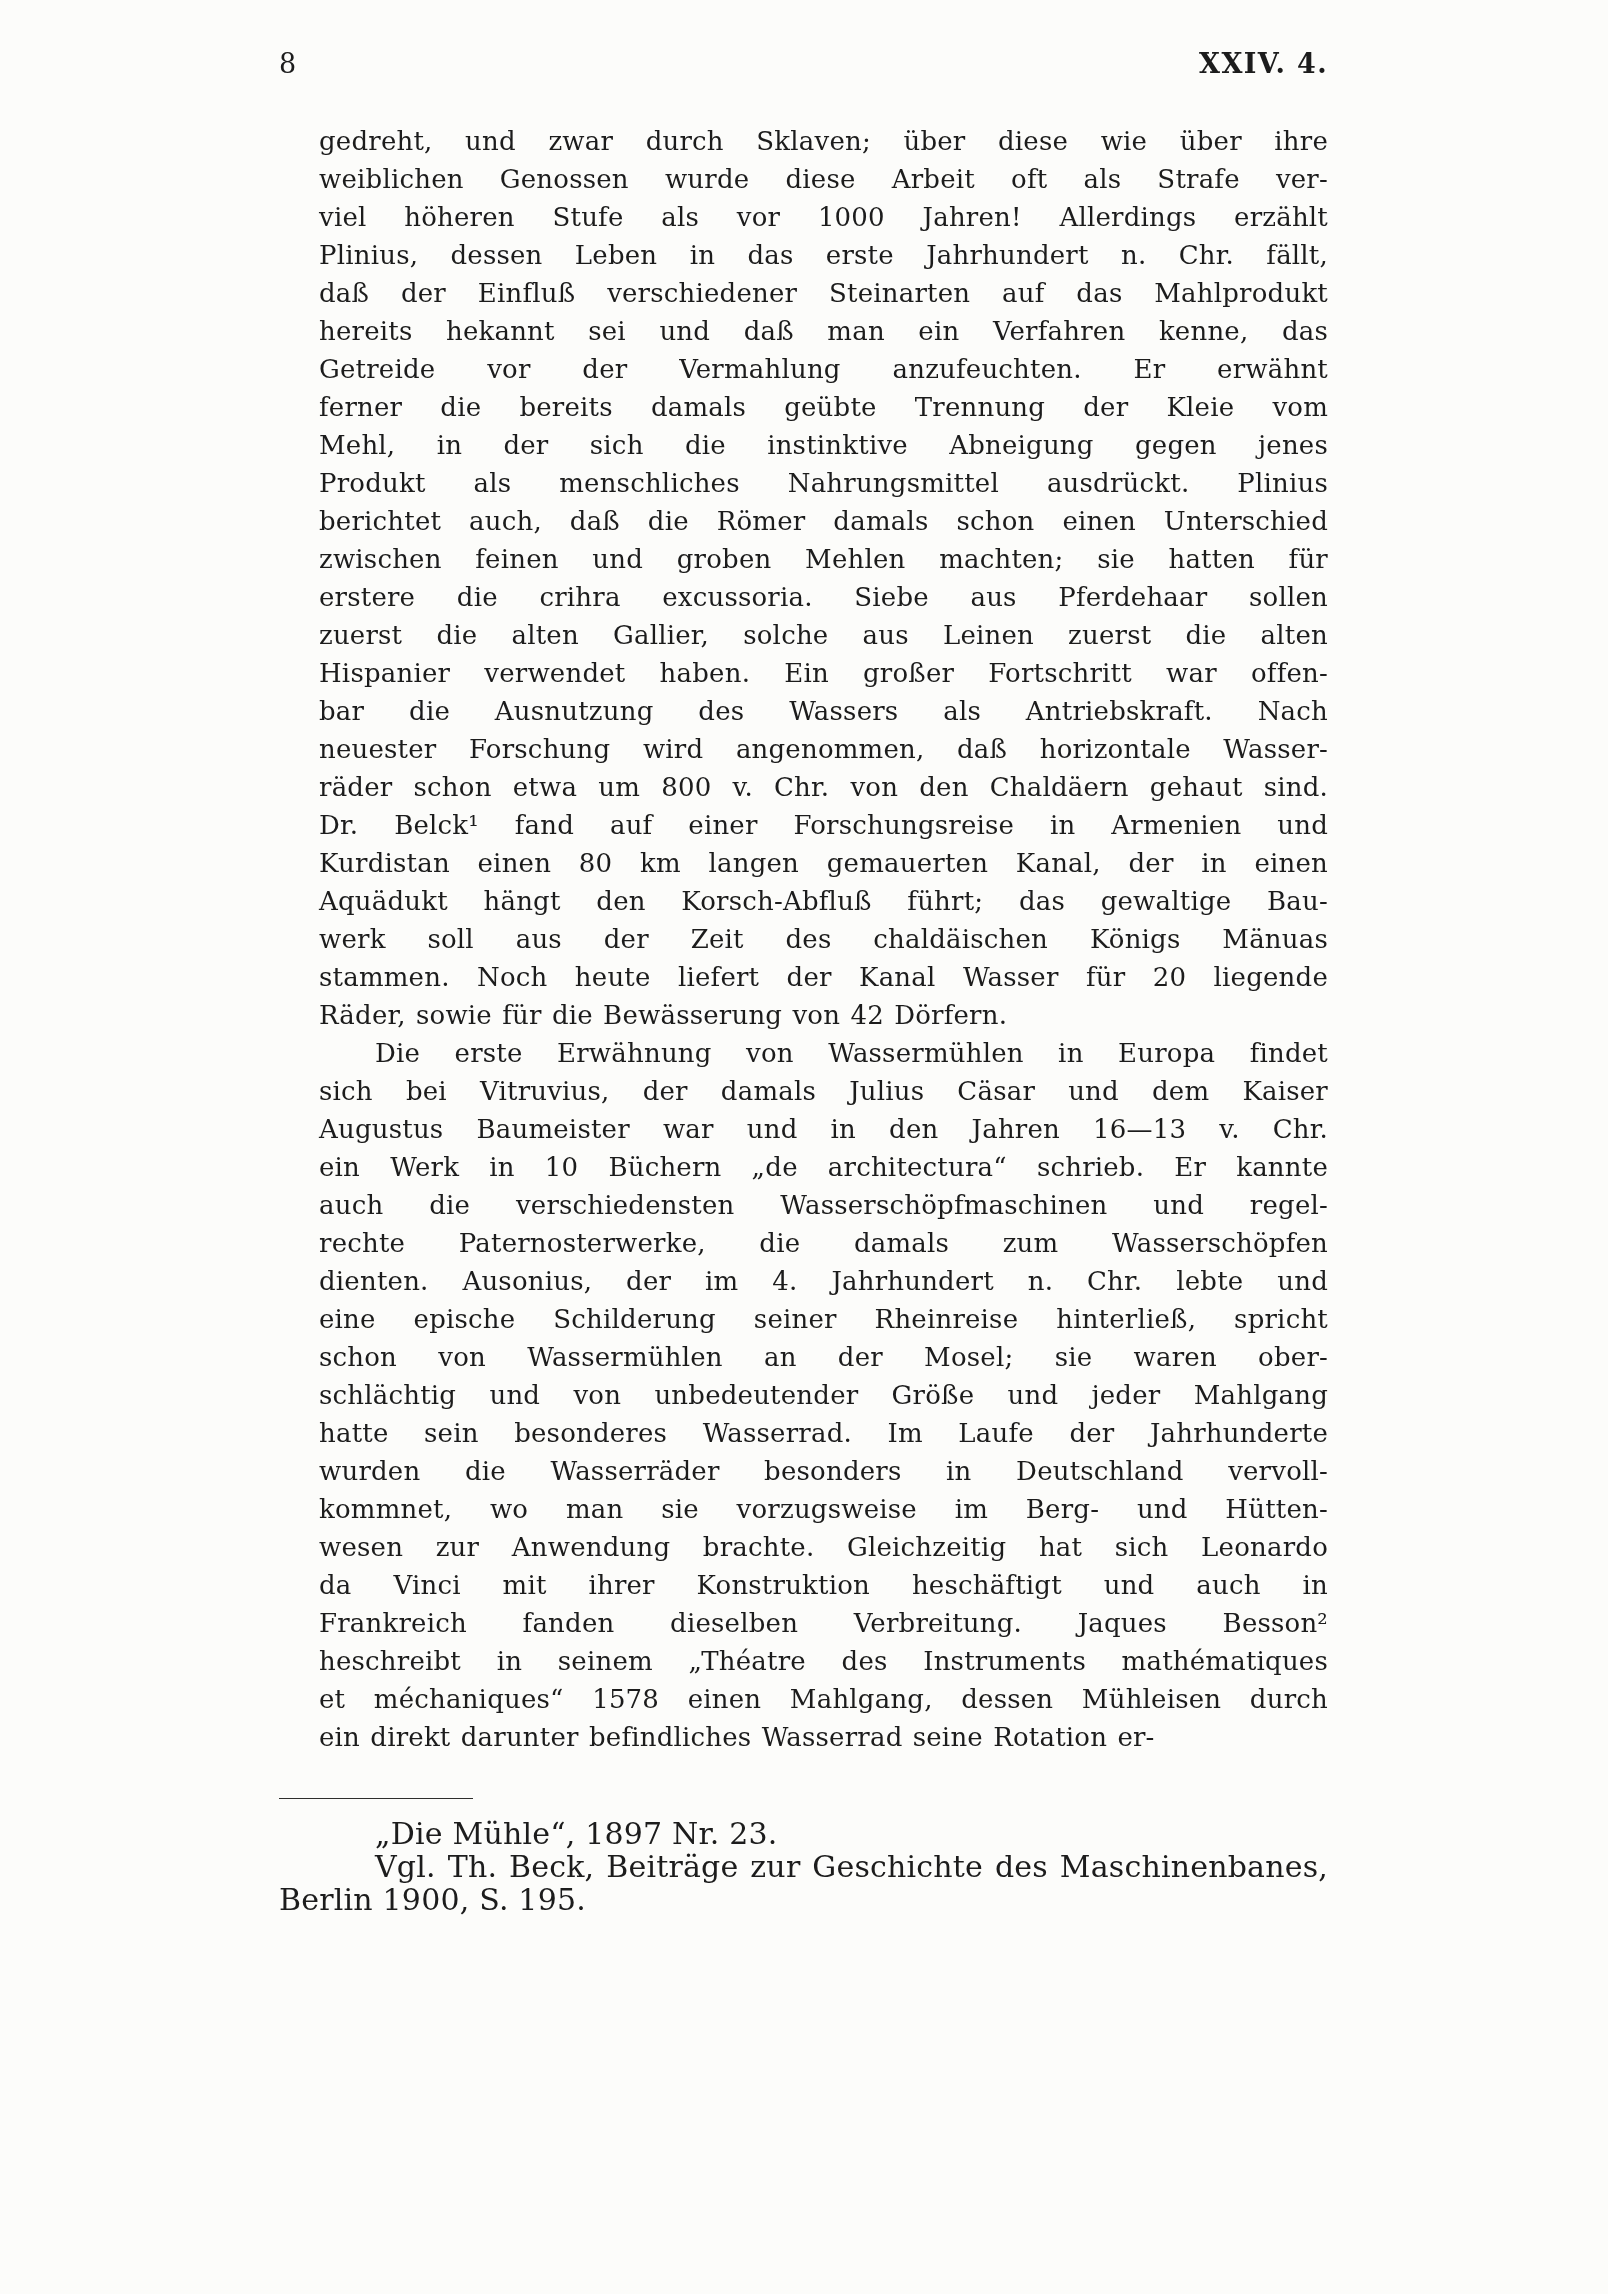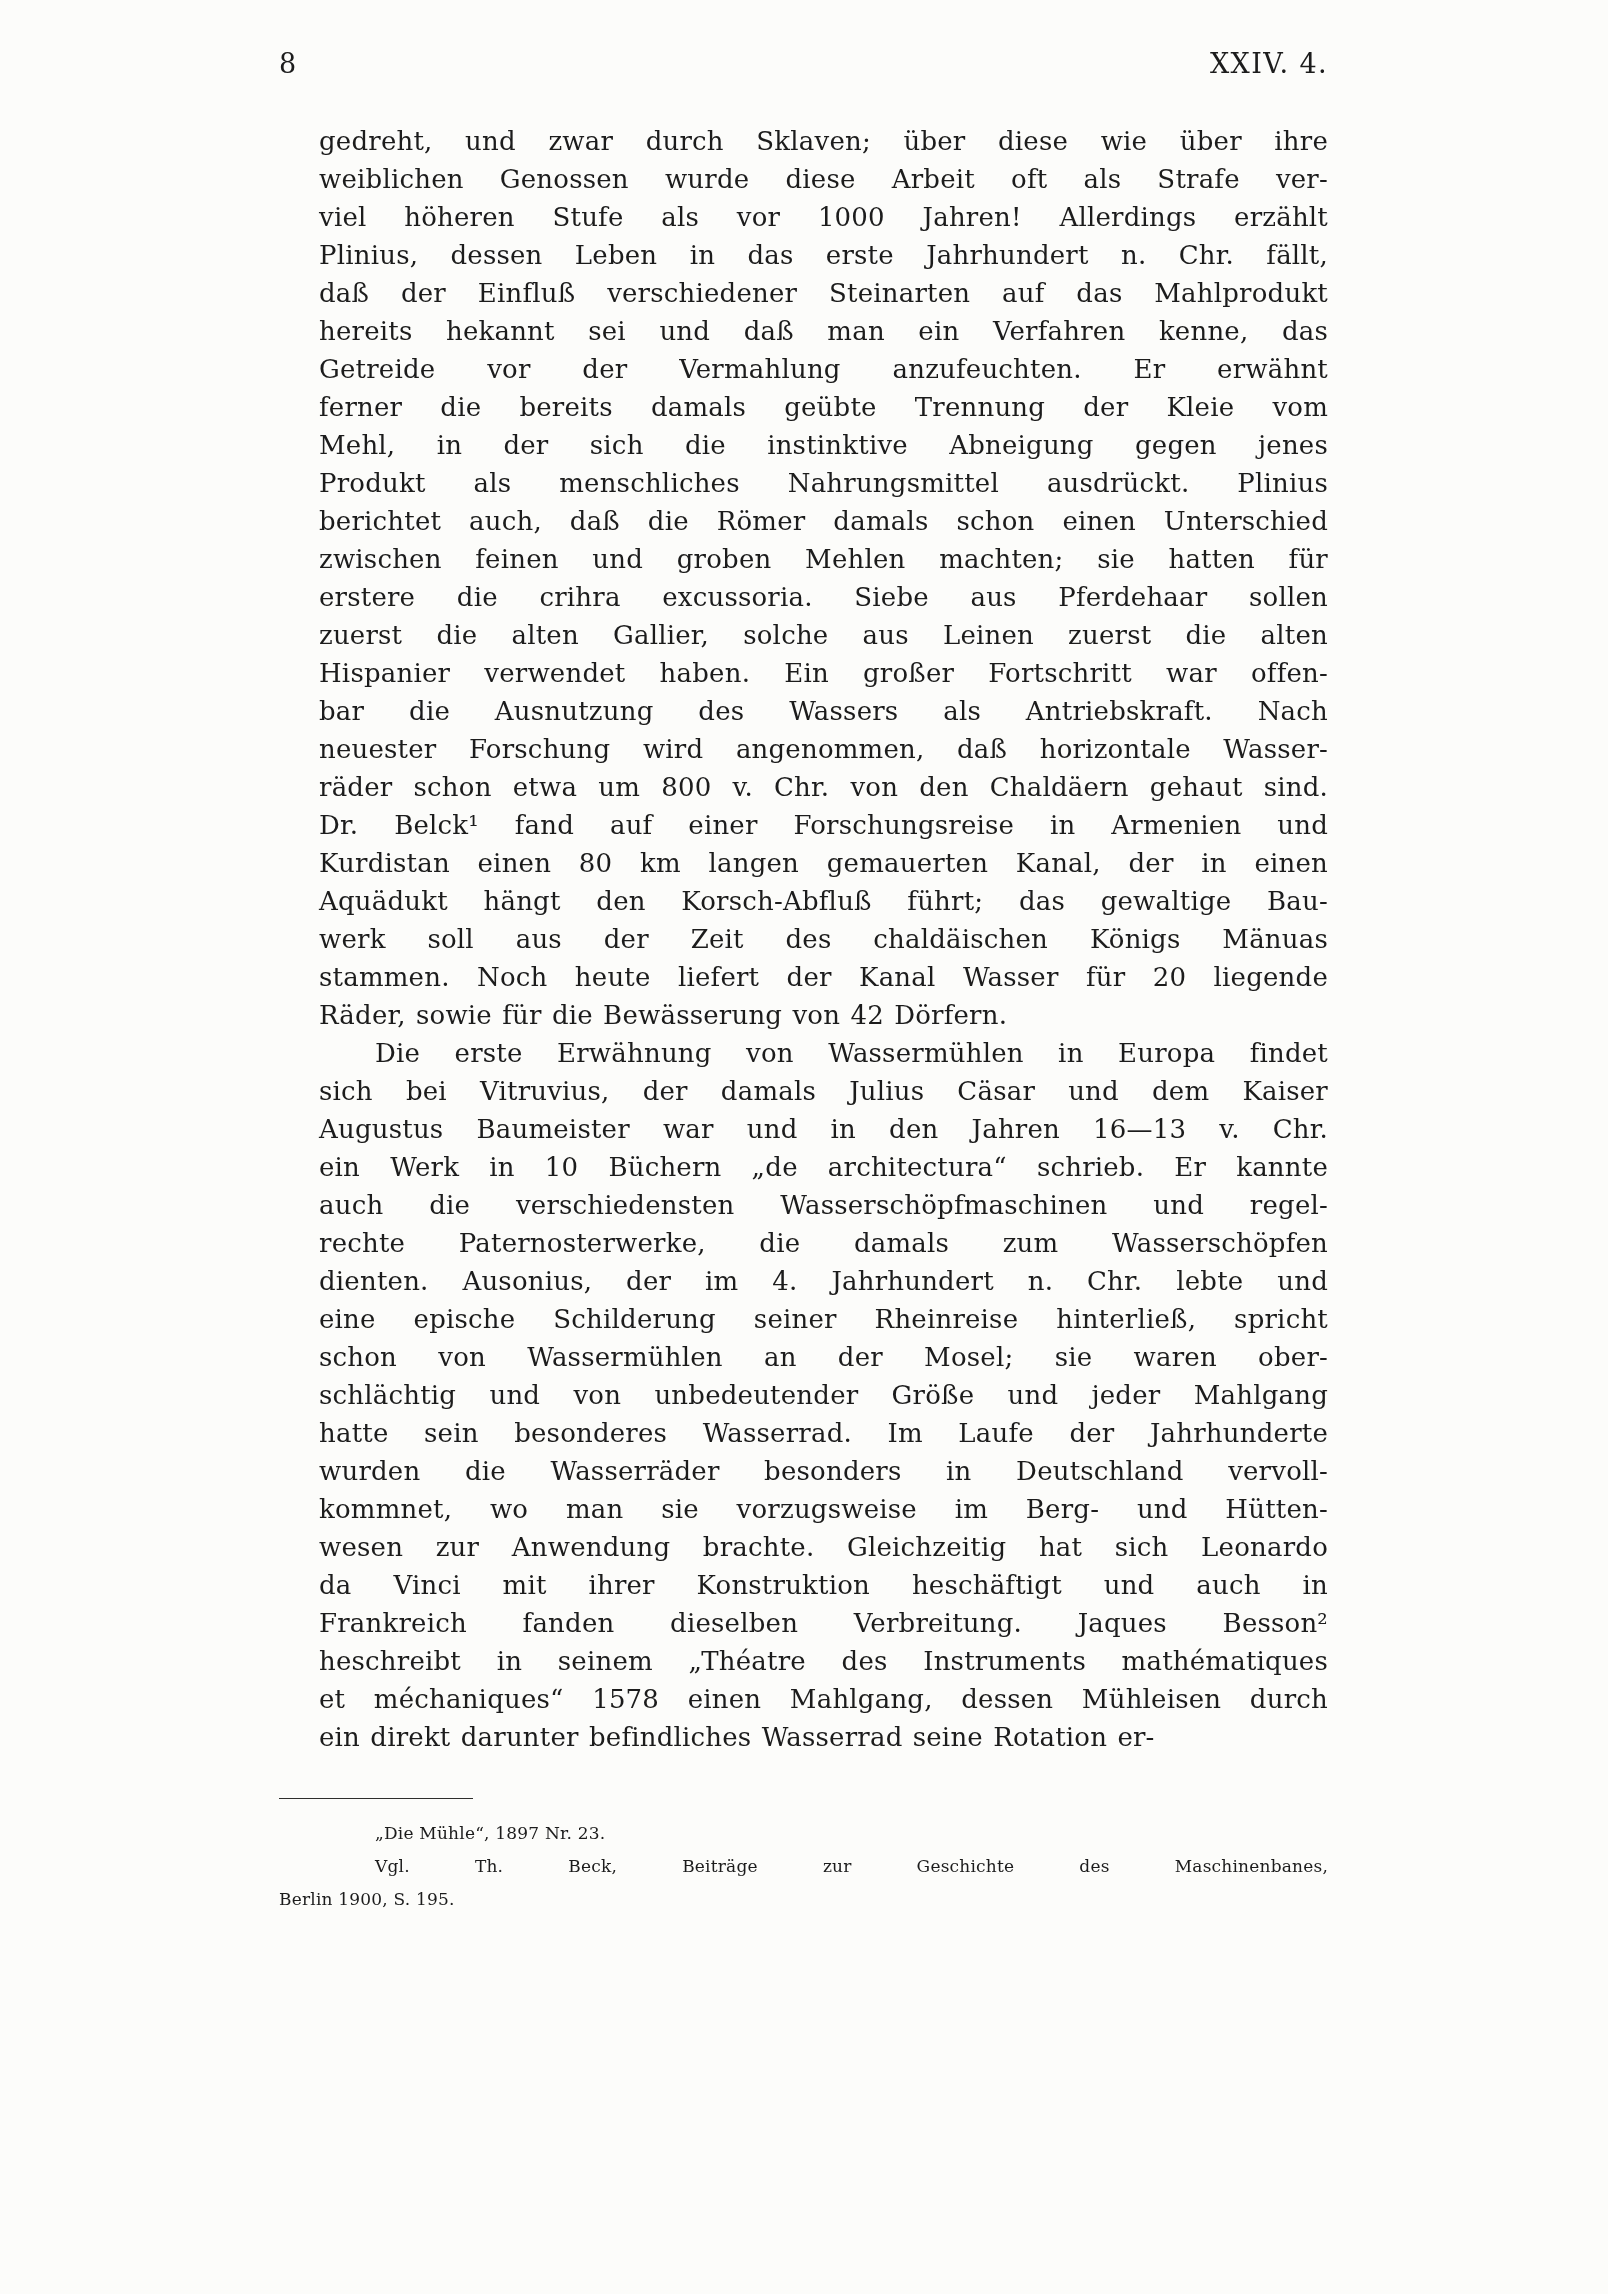--- a/index.html
+++ b/index.html
@@ -28,21 +28,21 @@
     align-items: baseline;
     font-size: 27px;
     line-height: 33px;
     margin-bottom: 42px;
   }
   .running-header .pagenum {
     font-weight: normal;
     letter-spacing: 0.9px;
   }
   .running-header .chapter {
-    font-weight: normal;
+    font-weight: bold;
     letter-spacing: 1.4px;
   }
   .bodytext {
     font-size: 26px;
     line-height: 38px;
     letter-spacing: 0.2px;
     word-spacing: 1.8px;
     margin-left: 40px;
   }
   .lines-block .line {
@@ -56,21 +56,21 @@
   .para-indent .line:first-child {
     text-indent: 56px;
   }
   .footnote-rule {
     width: 194px;
     border: none;
     border-top: 1.8px solid #2e2e2c;
     margin: 42px 0 18px 0;
   }
   .footnotes {
-    font-size: 17px;
+    font-size: 30px;
     line-height: 33px;
     letter-spacing: 0.2px;
   }
   .footnotes .line {
     text-align: justify;
     text-align-last: left;
   }
   .footnotes .line:nth-child(1),
   .footnotes .line:nth-child(2) {
     text-indent: 96px;

